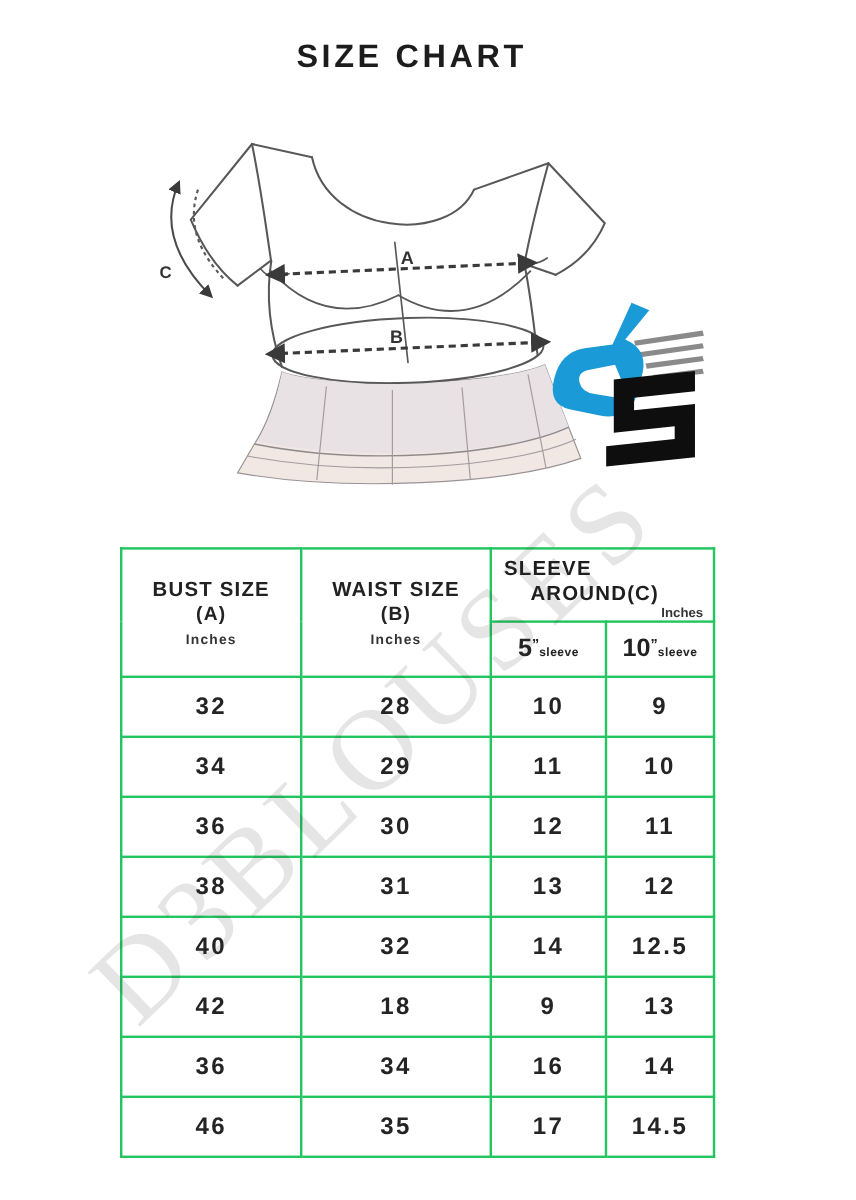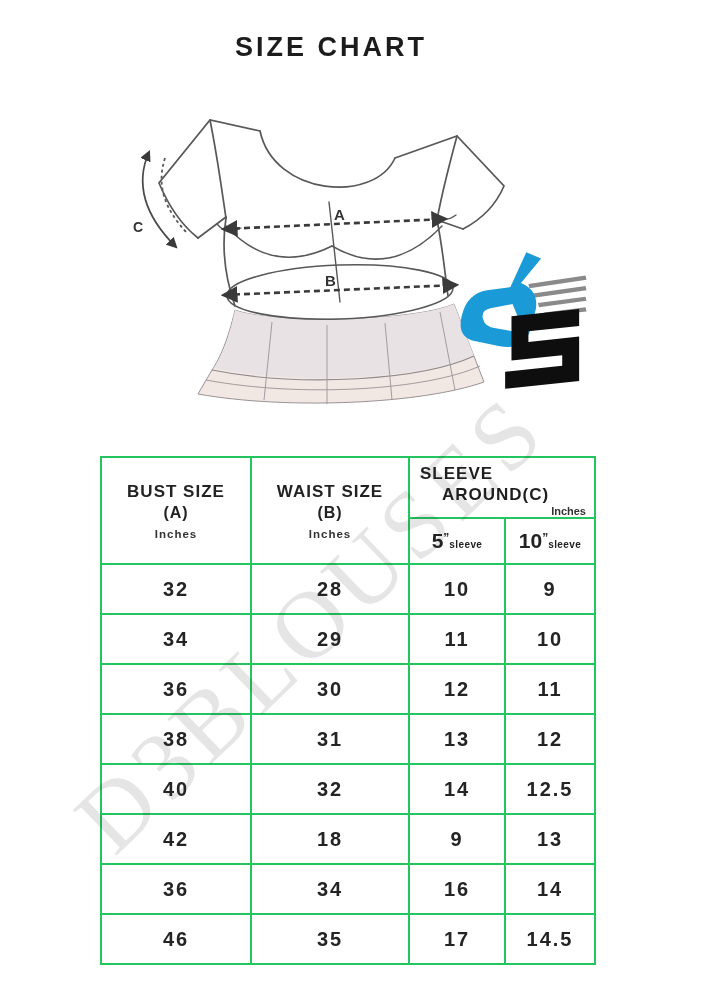--- a/index.html
+++ b/index.html
@@ -2,21 +2,21 @@
 <html><head>
 <meta charset="utf-8">
 <style>
   html,body{margin:0;padding:0;background:#fff;}
   .canvas{
     position:relative;width:713px;height:1000px;background:#ffffff;
     font-family:"Liberation Sans",sans-serif;overflow:hidden;color:#1e1e1e;
   }
   
   .title{
-    position:absolute;top:32px;left:0;width:662px;text-align:center;
+    position:absolute;top:32px;left:12px;width:662px;text-align:center;
     font-size:27px;font-weight:bold;letter-spacing:3px;color:#1c1c1c;
   }
   
   .blouse-svg{position:absolute;left:122px;top:98px;width:388px;height:308px;}
   .logo-svg{position:absolute;left:452px;top:248px;width:138px;height:148px;}
   
   .watermark{
     position:absolute;left:-55px;top:568px;width:730px;height:110px;
     transform:rotate(-44deg);
     font-family:"Liberation Serif",serif;

